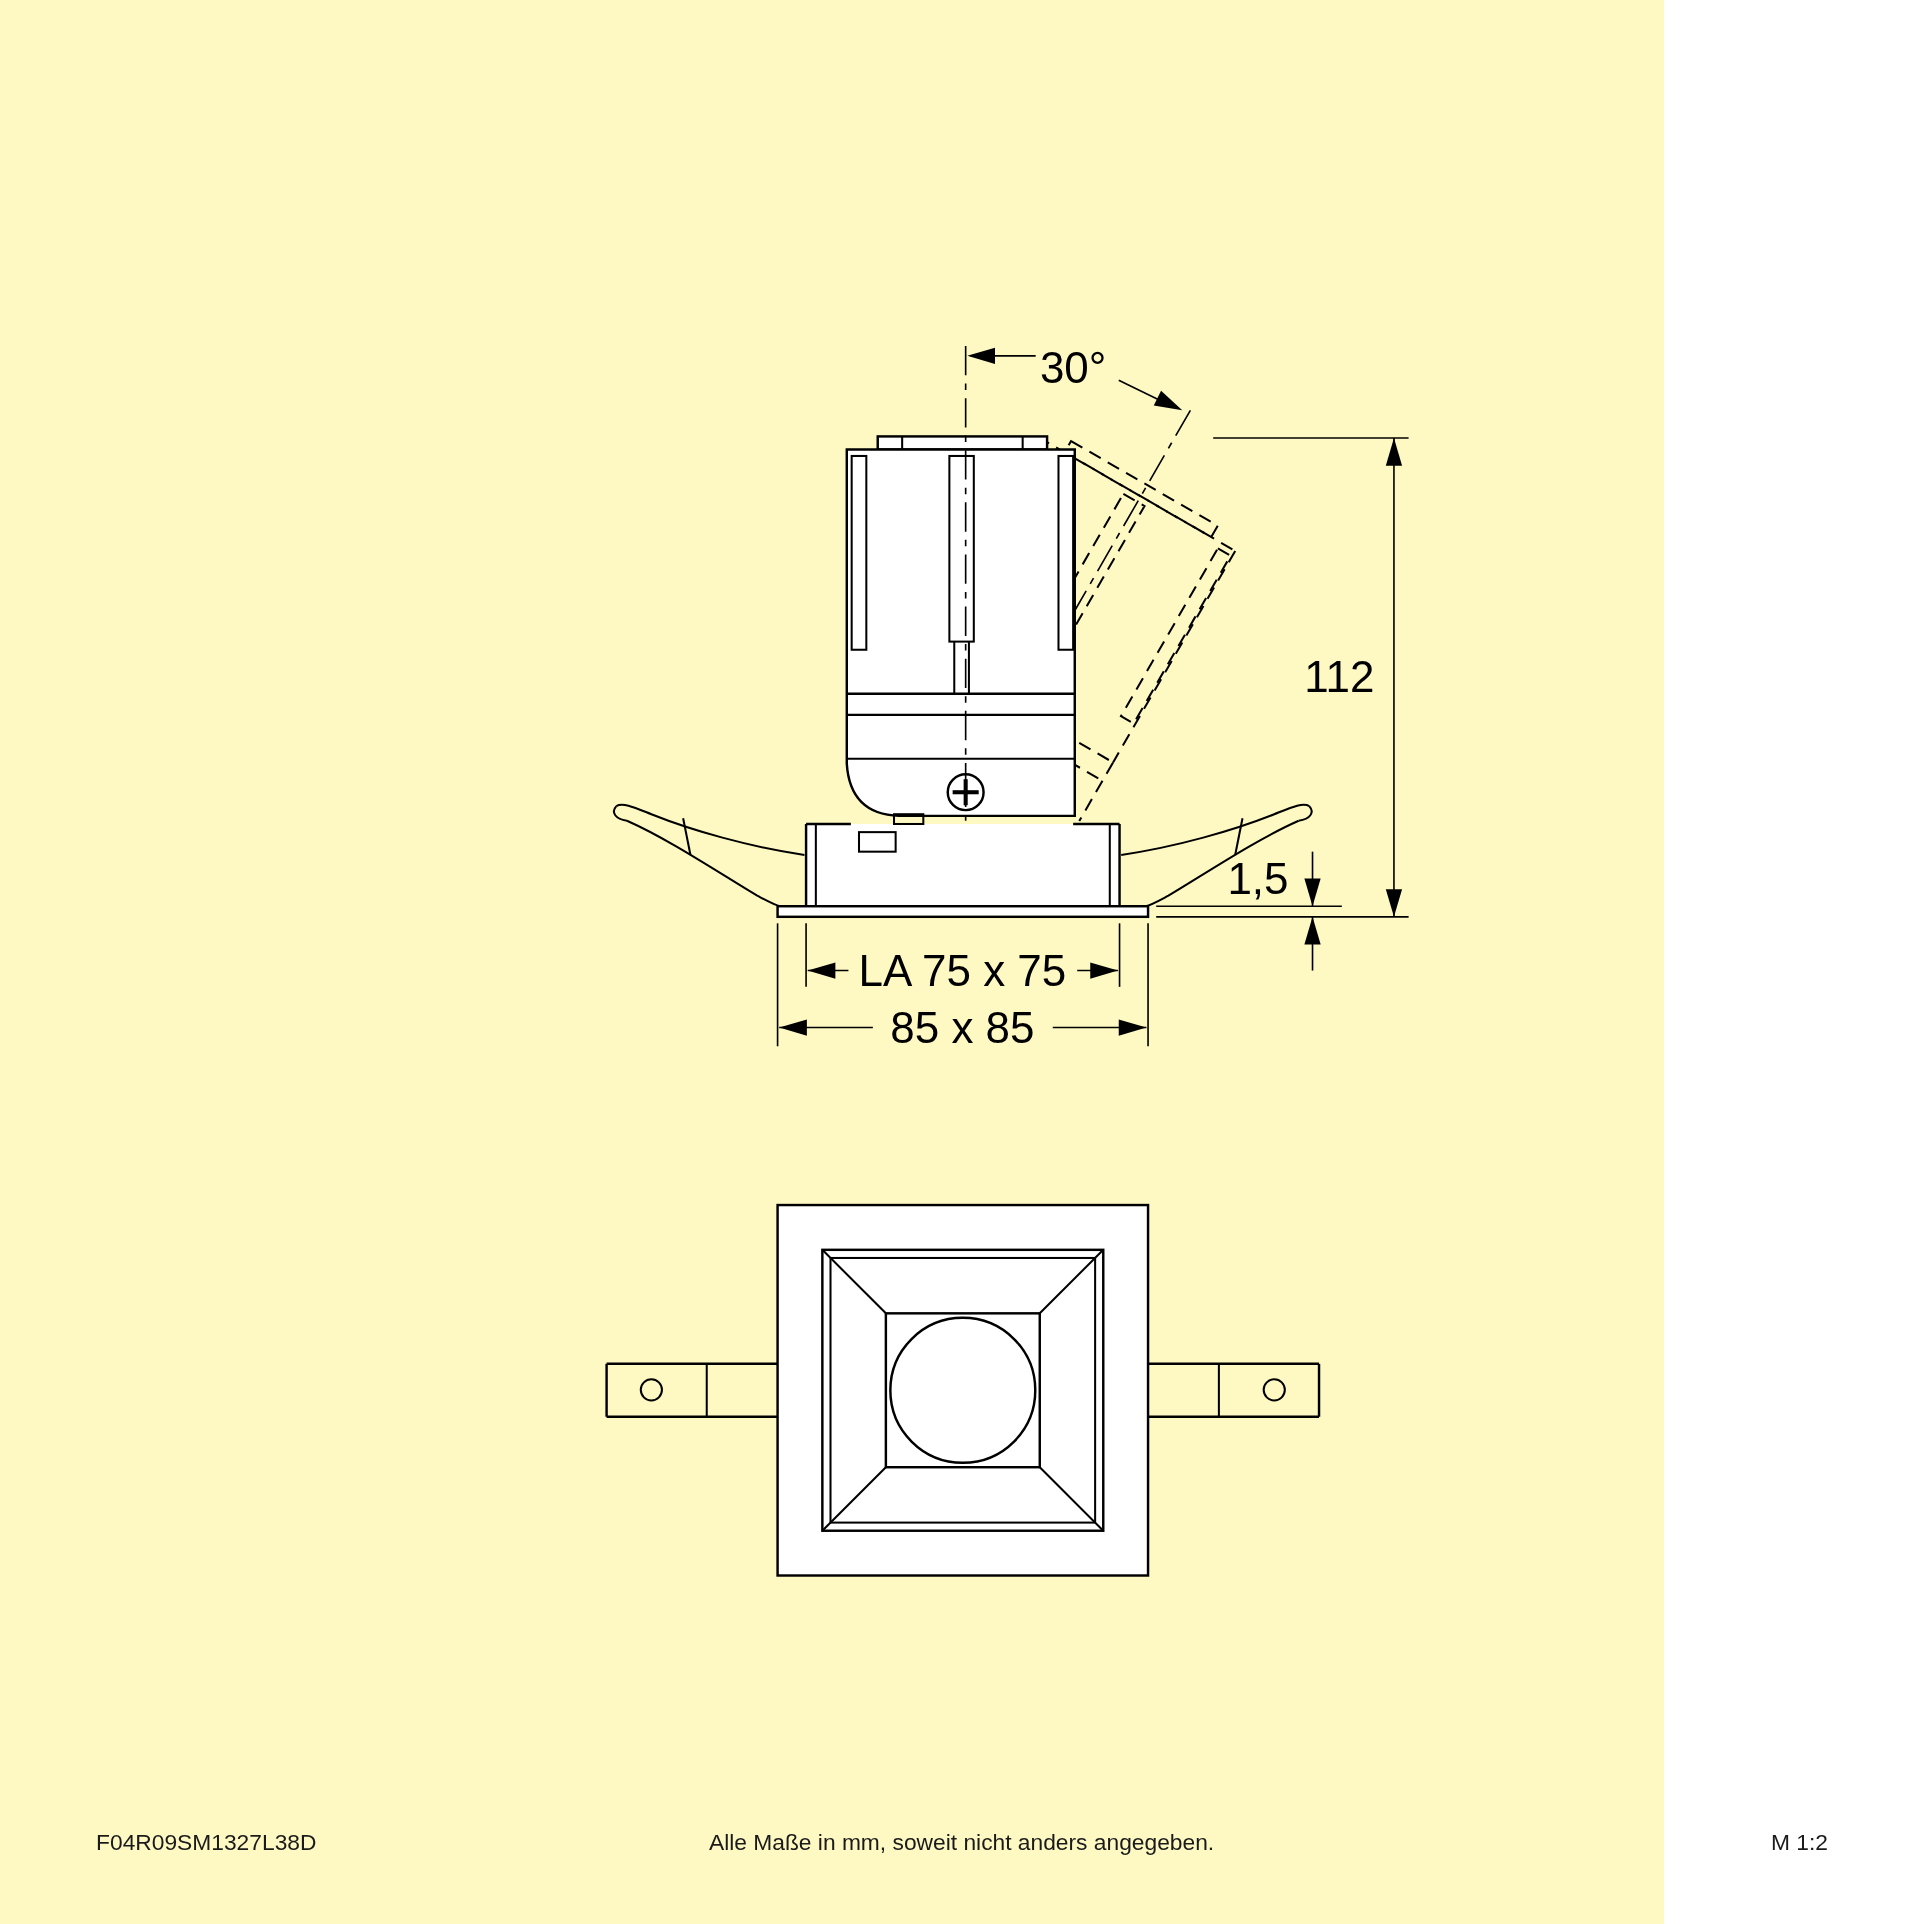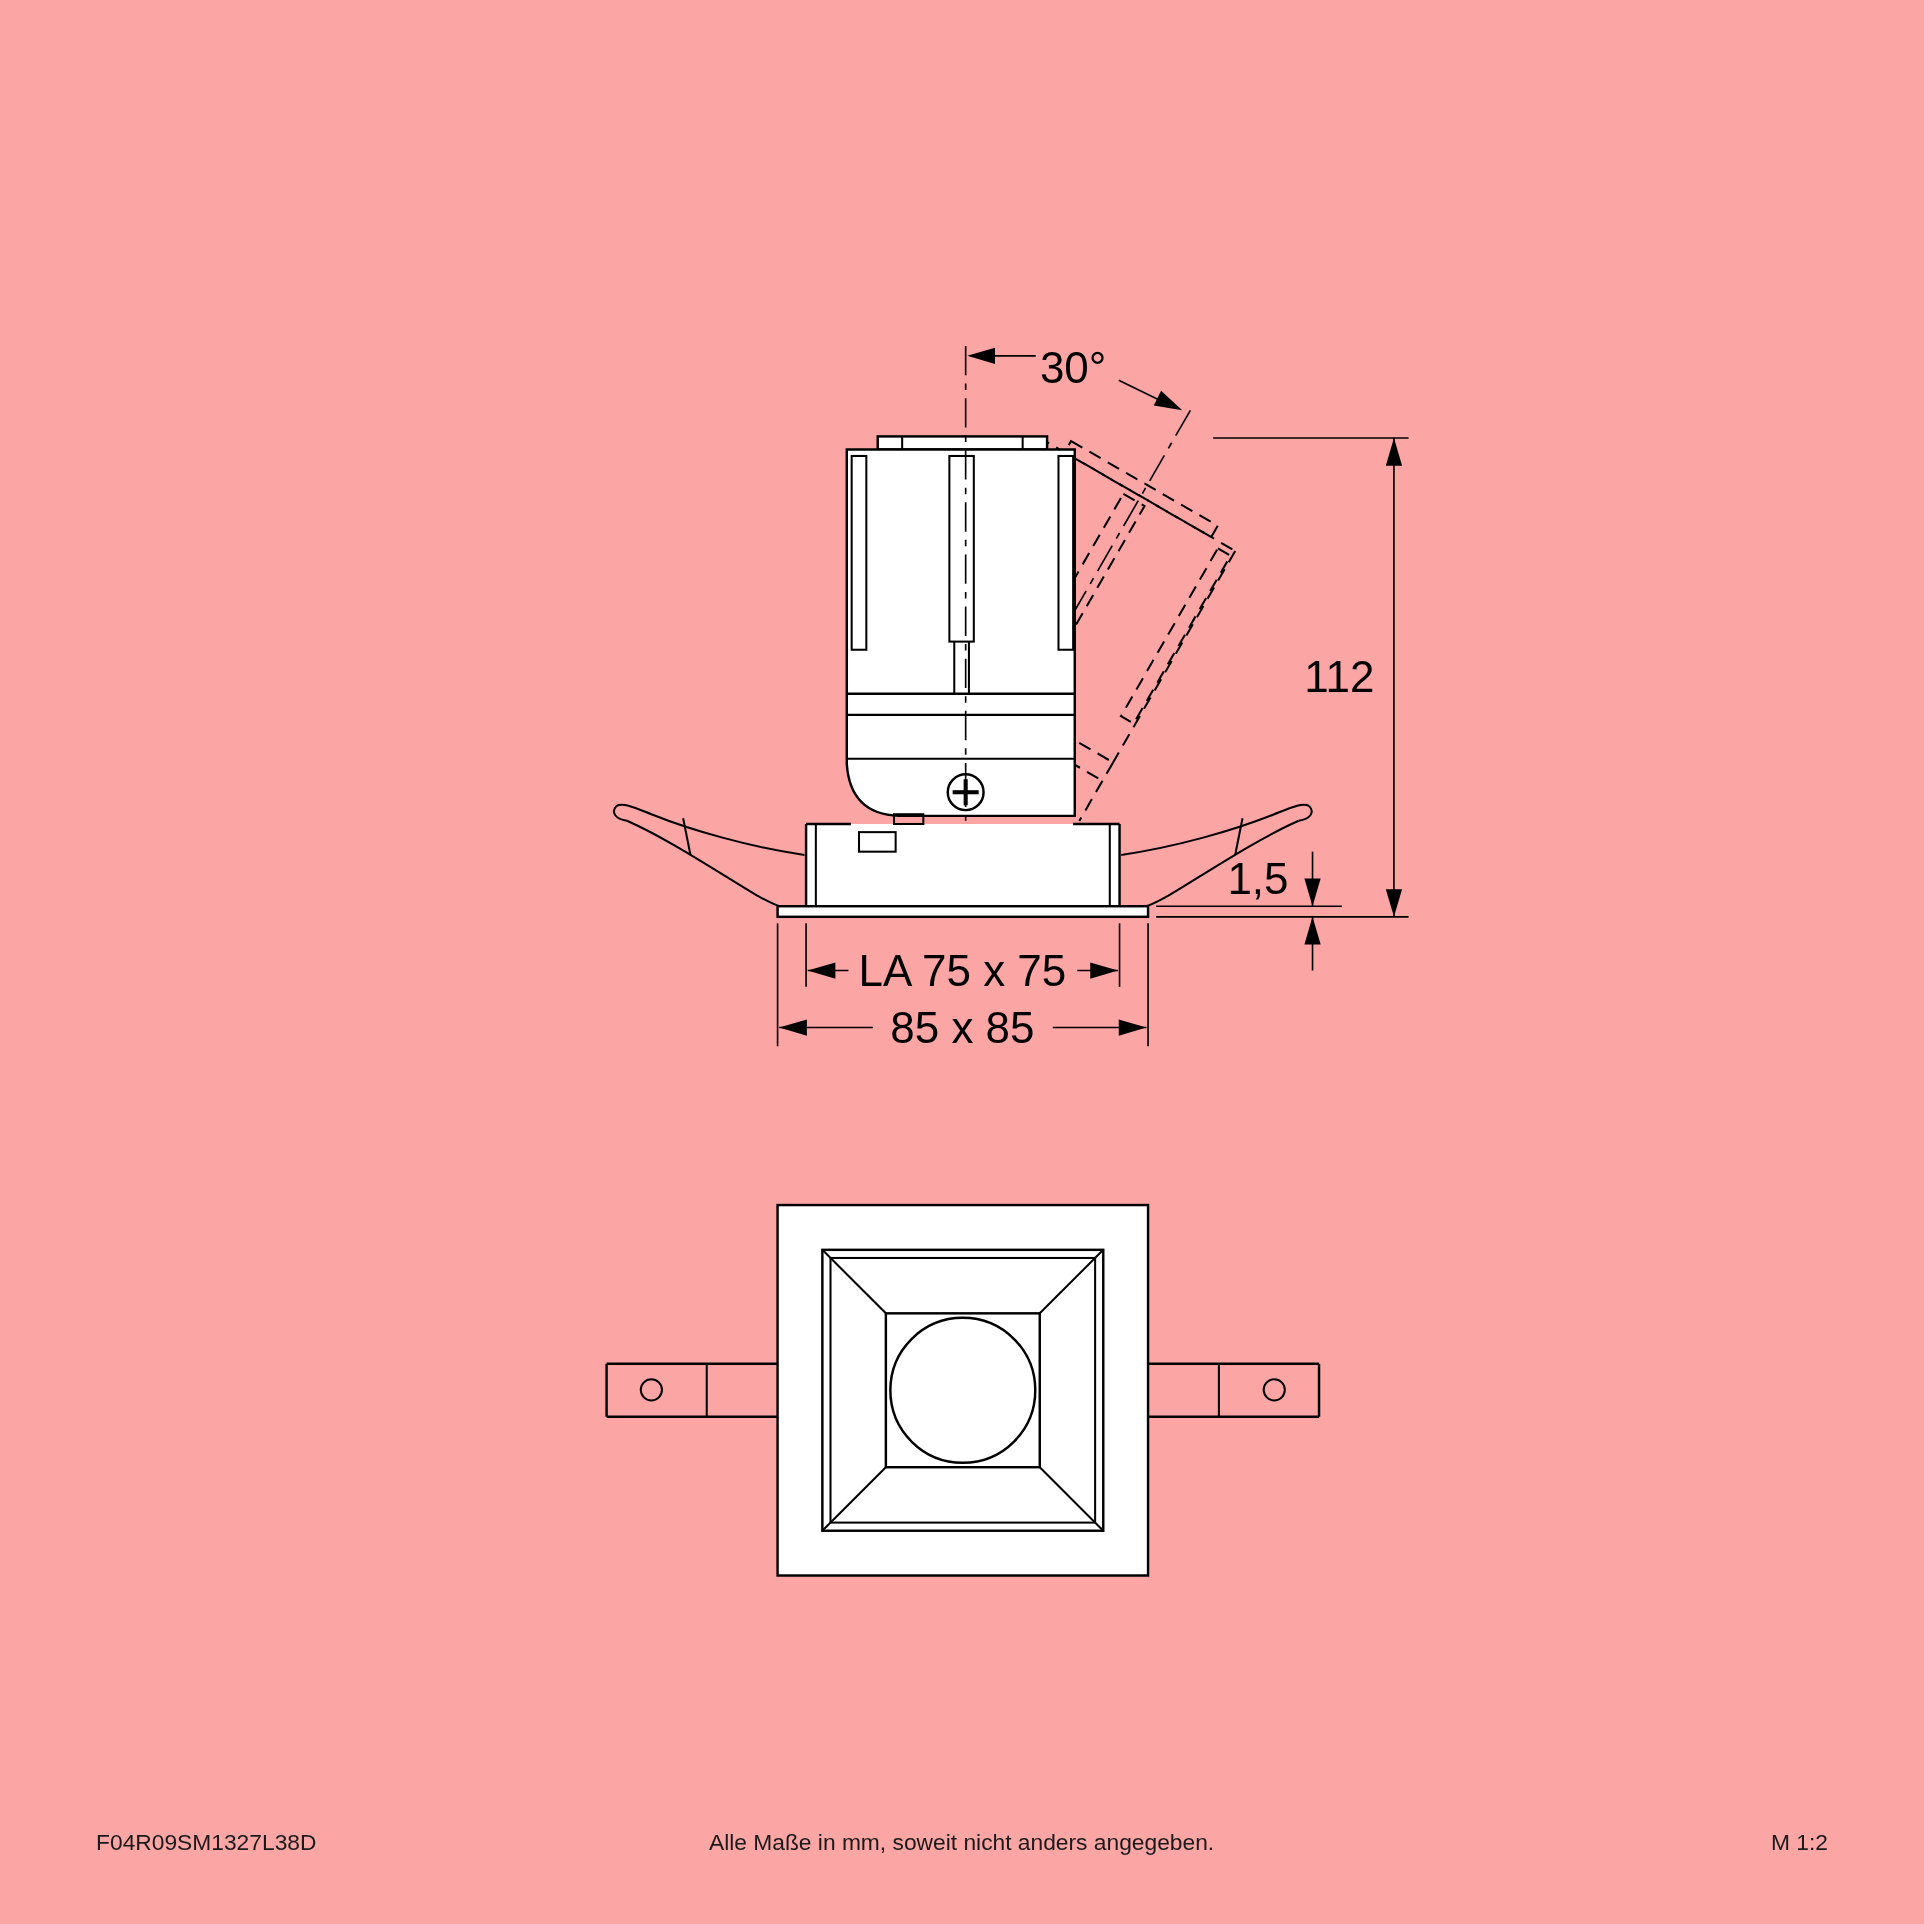--- a/index.html
+++ b/index.html
@@ -1,19 +1,19 @@
 <!DOCTYPE html>
 <html style="font-size:13px"><head>
 <meta charset="utf-8">
 <style>
   html, body { margin: 0; padding: 0; background: #ffffff; }
   .page {
-    width: 1924px;
+    width: 1664px;
     height: 1924px;
-    background: #fca5a5;
+    background: #fef9c3;
     position: relative;
     font-family: "Liberation Sans", sans-serif;
     text-align: right;
   }
   svg { display: block; }
   text {
     font-family: "Liberation Sans", sans-serif;
     fill: #000000;
   }
   .dim-text  { font-size: 54px; }

